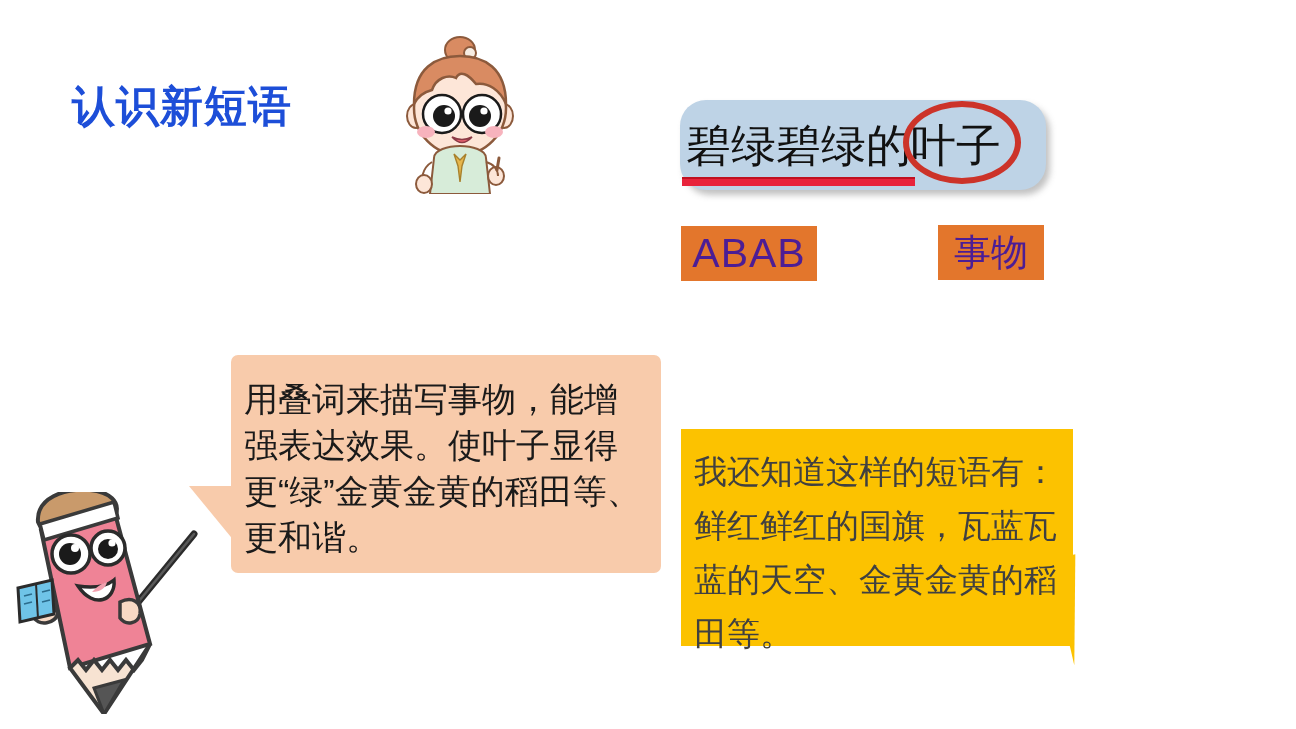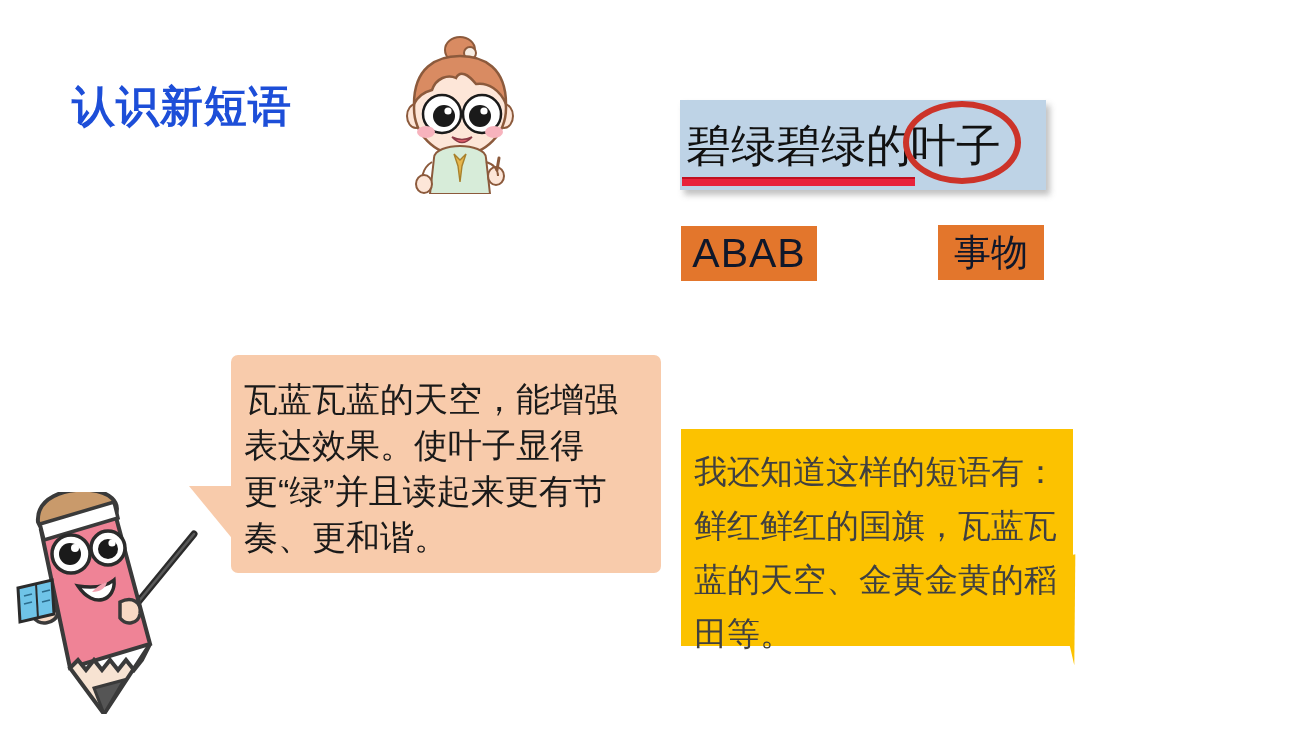--- a/index.html
+++ b/index.html
@@ -32,20 +32,21 @@
 
   
   .phrase-card {
     position: absolute;
     left: 680px;
     top: 100px;
     width: 366px;
     height: 90px;
     background: #bed3e6;
     box-shadow: 4px 5px 6px rgba(120,120,120,0.45);
+    border-radius: 26px;
   }
   .phrase-text {
     position: absolute;
     left: 6px;
     top: 16px;
     font-size: 45px;
     color: #111111;
     letter-spacing: 0px;
     white-space: nowrap;
   }
@@ -66,21 +67,21 @@
     height: 83px;
     border: 6px solid #cc3329;
     border-radius: 50%;
     box-sizing: border-box;
   }
 
   
   .tag-box {
     position: absolute;
     background: #e3762c;
-    color: #0f172a;
+    color: #4c1d95;
     display: flex;
     align-items: center;
     justify-content: center;
     white-space: nowrap;
   }
   #tag-abab {
     left: 681px;
     top: 226px;
     width: 136px;
     height: 55px;
@@ -223,21 +224,21 @@
     <div class="phrase-text">碧绿碧绿的叶子</div>
   </div>
   <div class="phrase-underline"></div>
   <div class="phrase-ellipse"></div>
 
   <div class="tag-box" id="tag-abab">ABAB</div>
   <div class="tag-box" id="tag-thing">事物</div>
 
   <div id="peach-bubble-tail"></div>
   <div id="peach-bubble"></div>
-  <div id="peach-text">瓦蓝瓦蓝的天空，能增强表达效果。使叶子显得更“绿”并且读起来更有节奏、更和谐。</div>
+  <div id="peach-text">用叠词来描写事物，能增强表达效果。使叶子显得更“绿”金黄金黄的稻田等、更和谐。</div>
 
   <div id="yellow-bubble-tail"></div>
   <div id="yellow-bubble"></div>
   <div id="yellow-text">我还知道这样的短语有： 鲜红鲜红的国旗，瓦蓝瓦蓝的天空、金黄金黄的稻田等。</div>
 
   <div id="pencil-figure">
     <svg viewBox="0 0 232 222" width="232" height="222" xmlns="http://www.w3.org/2000/svg">
 
       <line x1="122" y1="120" x2="186" y2="42" stroke="#2b2b2b" stroke-width="7" stroke-linecap="round"></line>
       <line x1="122" y1="120" x2="186" y2="42" stroke="#5a5a5a" stroke-width="2.5" stroke-linecap="round"></line>

